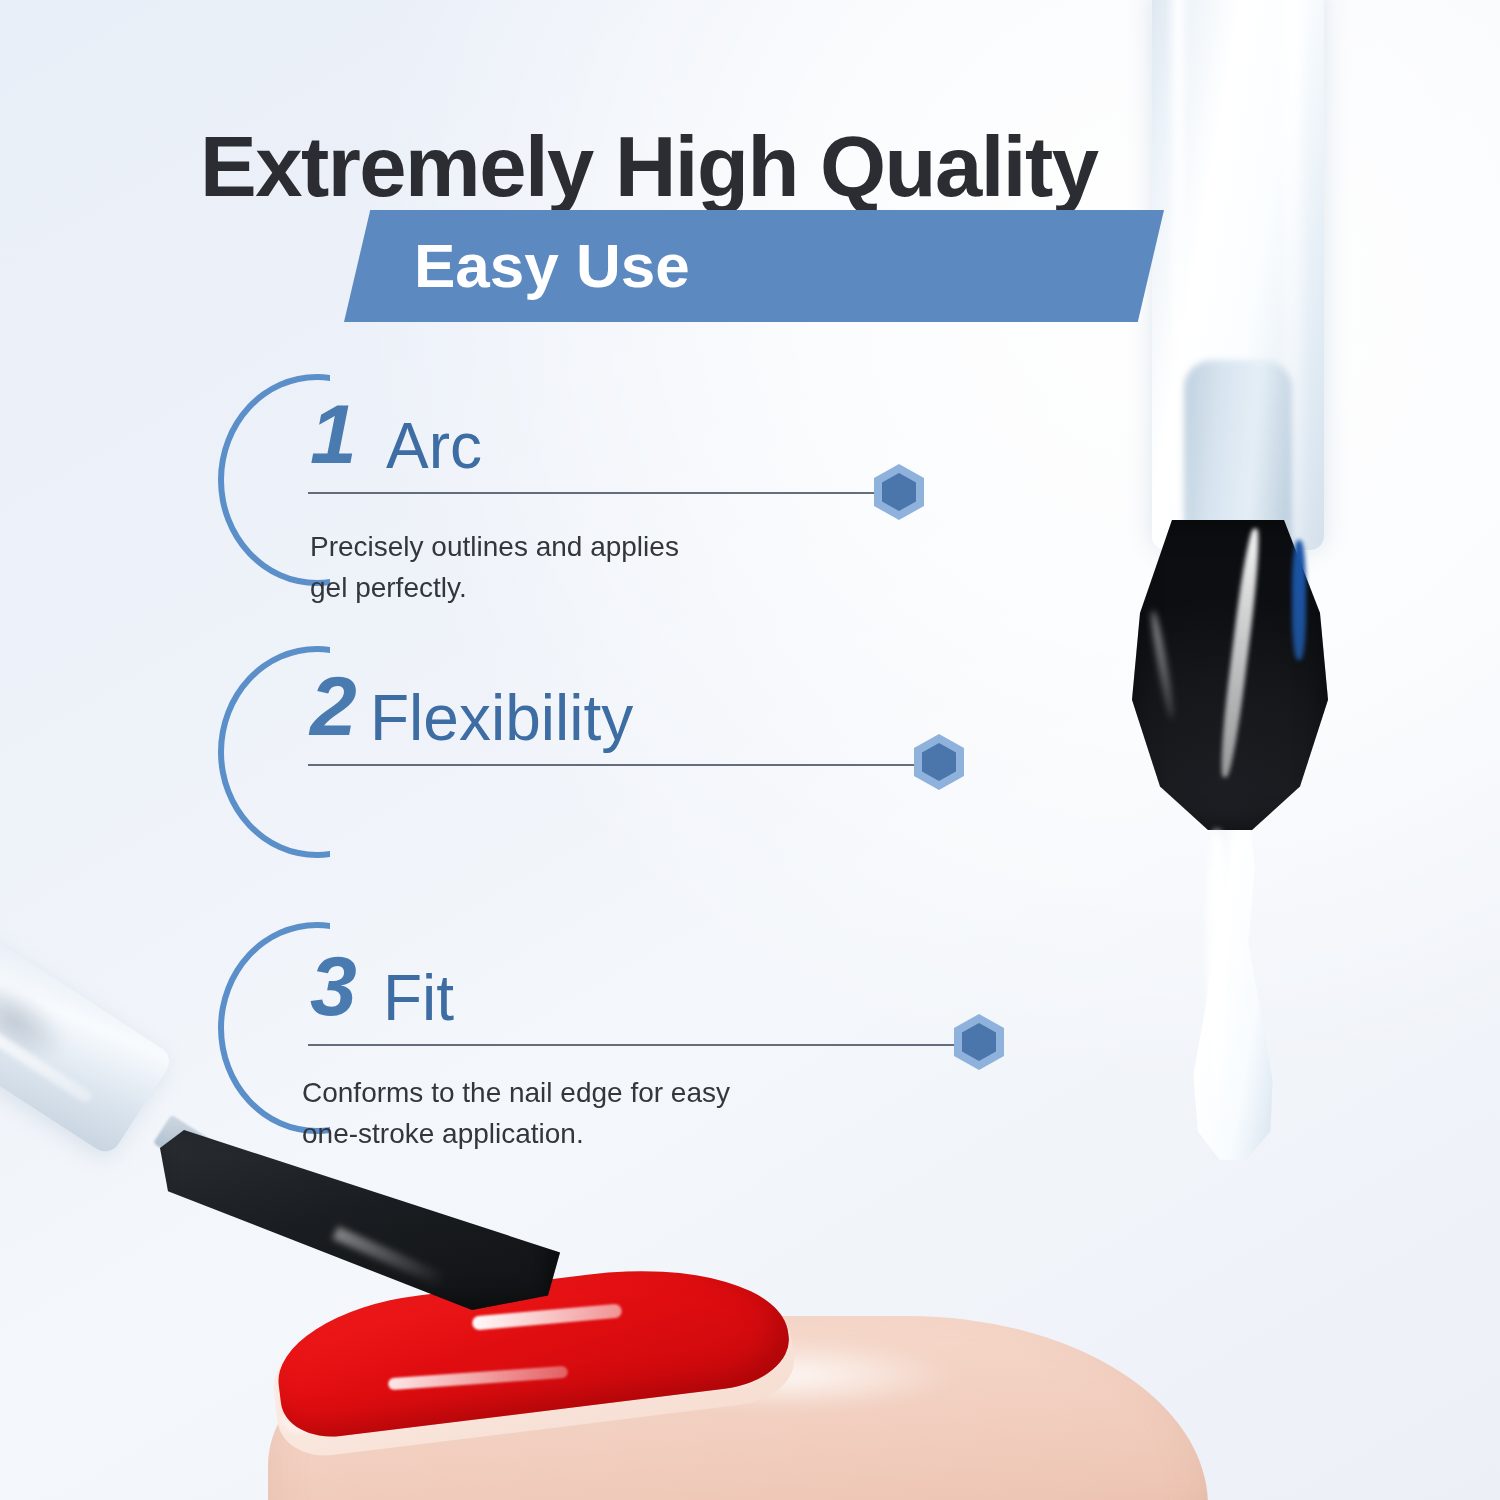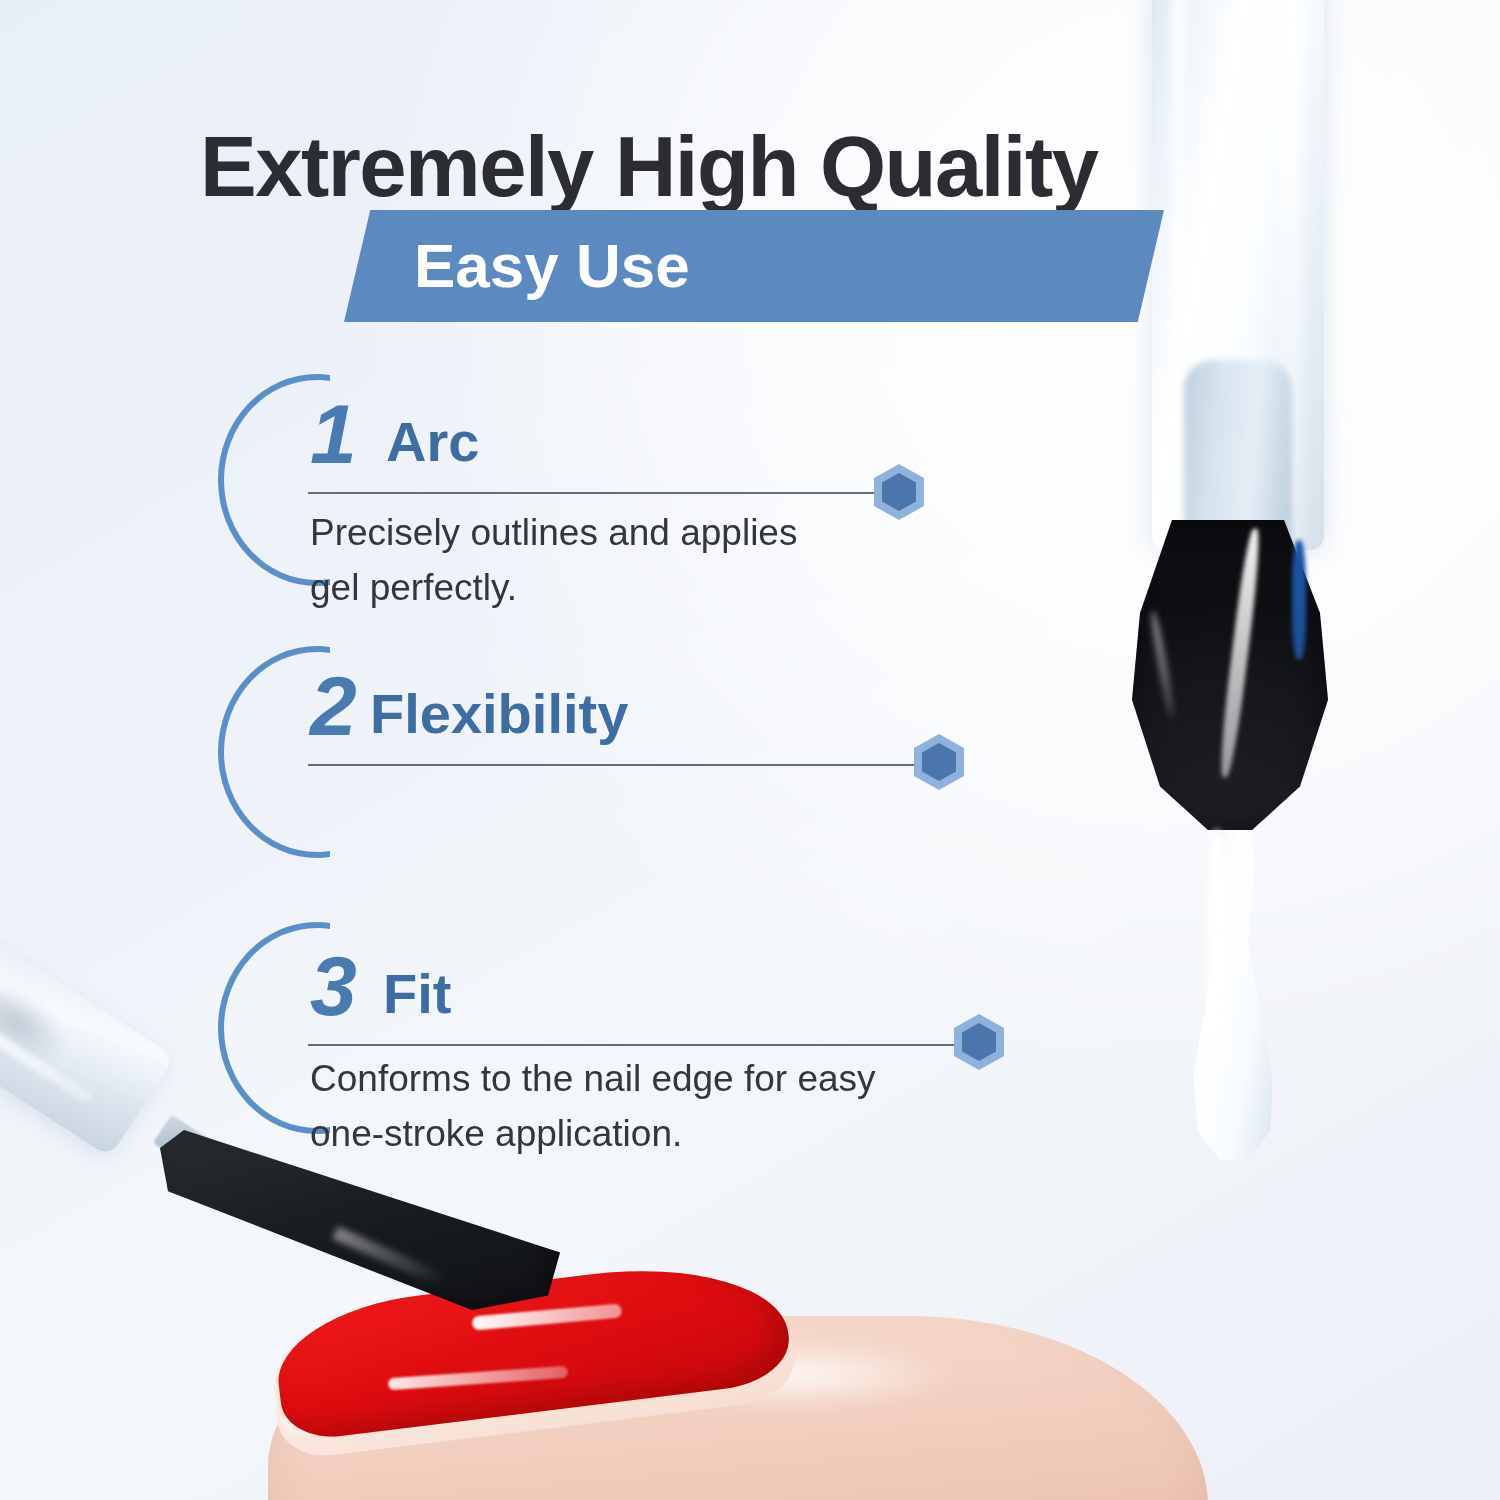--- a/index.html
+++ b/index.html
@@ -47,40 +47,41 @@
   .arc::before{
     content:"";position:absolute;left:0;top:0;
     width:198px;height:212px;border-radius:50%;
     border:6px solid #5b8fc9;box-sizing:border-box;
   }
   .num{
     position:absolute;font-size:84px;font-weight:bold;color:#4a7bb0;
     line-height:1;font-style:italic;
   }
   .ftitle{
-    position:absolute;font-size:56px;font-weight:bold;color:#3d6da2;
+    position:absolute;font-size:64px;font-weight:normal;color:#3d6da2;
     line-height:1;white-space:nowrap;text-align:right;
   }
   .rule{
     position:absolute;height:2px;background:#4b5566;opacity:.85;
   }
   .hex{
     position:absolute;width:50px;height:56px;
   }
   .hex .outer{
     position:absolute;inset:0;background:#8fb2dc;
     clip-path:polygon(50% 0%,100% 25%,100% 75%,50% 100%,0% 75%,0% 25%);
   }
   .hex .inner{
     position:absolute;left:8px;top:9px;width:34px;height:38px;background:#4a76ab;
     clip-path:polygon(50% 0%,100% 25%,100% 75%,50% 100%,0% 75%,0% 25%);
   }
   .desc{
-    position:absolute;font-size:37px;color:#33363c;line-height:1.48;
+    position:absolute;font-size:28px;color:#33363c;line-height:1.48;
     white-space:pre-line;
+    margin-top:20px;
   }
 
   
   .bottle{
     position:absolute;left:1152px;top:-10px;width:172px;height:560px;z-index:10;
     background:linear-gradient(100deg,
       rgba(198,214,230,.55) 0%, rgba(236,243,249,.92) 14%,
       rgba(255,255,255,.98) 34%, rgba(250,253,255,.95) 58%,
       rgba(219,231,242,.80) 84%, rgba(186,204,222,.60) 100%);
     border-radius:6px 6px 14px 14px;
@@ -279,17 +280,17 @@
 
   <div class="feature" style="left:218px;top:922px;width:820px;height:240px;">
     <div class="arc"></div>
     <div class="num" style="left:92px;top:22px;">3</div>
     <div class="ftitle" style="left:152px;top:44px;margin-left:13px;">Fit</div>
     <div class="rule" style="left:90px;top:122px;width:668px;"></div>
     <div class="hex" style="left:736px;top:92px;">
       <div class="outer"></div>
       <div class="inner"></div>
     </div>
-    <div class="desc" style="left:92px;top:130px;width:720px;">Conforms to the nail edge for easy
+    <div class="desc" style="left:84px;top:130px;width:720px;">Conforms to the nail edge for easy
 one-stroke application.</div>
   </div>
 
 </div>
 
 </body></html>

